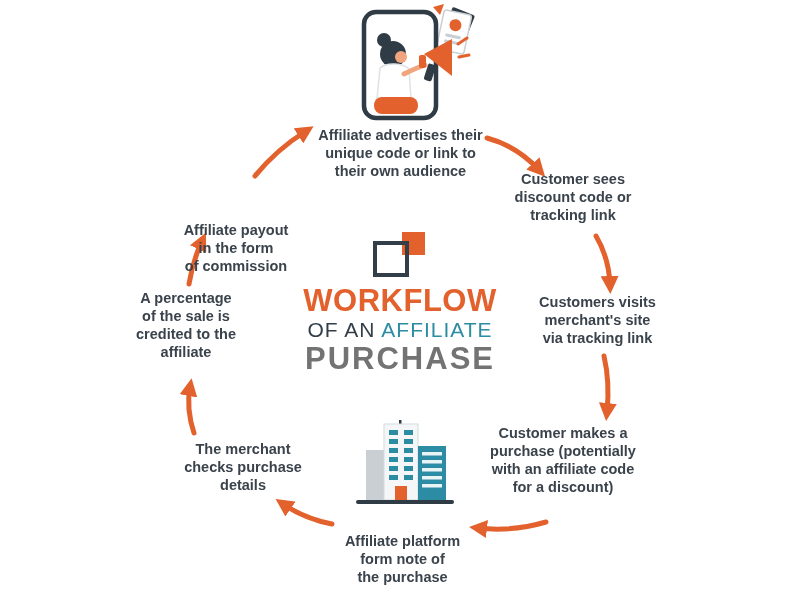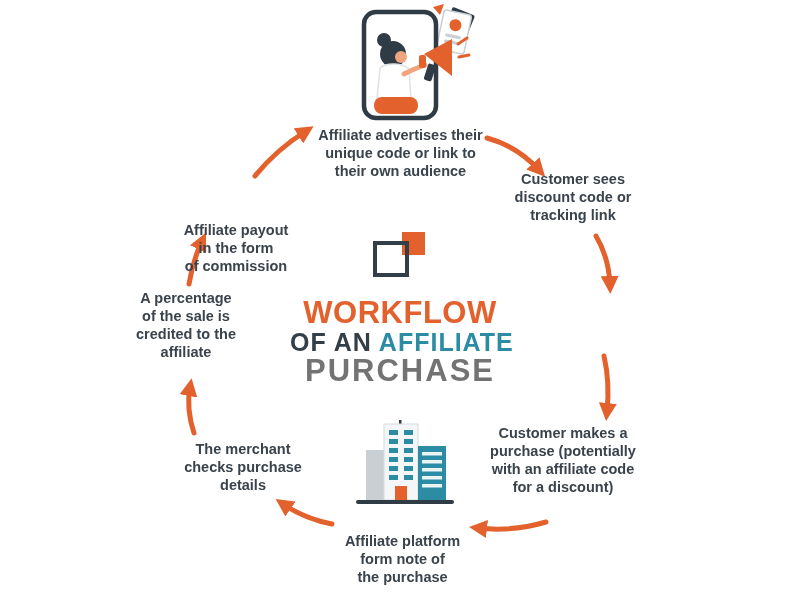--- a/index.html
+++ b/index.html
@@ -12,22 +12,22 @@
     position:absolute; text-align:center; color:#3A434C;
     font-size:14.5px; line-height:18px; font-weight:700;
   }
   .arrows { position:absolute; left:0; top:0; width:800px; height:594px; pointer-events:none; }
   .arrows path.flow { stroke:#E3612D; stroke-width:5; fill:none; stroke-linecap:round; marker-end:url(#ah); }
   .illu { position:absolute; }
   .title-block { position:absolute; left:290px; top:232px; width:220px; text-align:center; }
   .mark { position:relative; width:58px; height:48px; margin:0 auto; }
   .mark-orange { position:absolute; left:31px; top:0; width:23px; height:23px; background:#E3612D; }
   .mark-outline { position:absolute; left:2px; top:9px; width:36px; height:36px; border:4px solid #333E48; background:transparent; }
-  .t1 { color:#E3612D; font-size:31px; line-height:34px; font-weight:800; letter-spacing:.5px; margin-top:16px; white-space:nowrap; }
-  .t2 { color:#333E48; font-size:25px; line-height:24px; font-weight:700; letter-spacing:1px; white-space:nowrap; }
+  .t1 { color:#E3612D; font-size:31px; line-height:34px; font-weight:800; letter-spacing:.5px; margin-top:4px; white-space:nowrap; }
+  .t2 { color:#333E48; font-size:21px; line-height:24px; font-weight:400; letter-spacing:1px; white-space:nowrap; }
   .t2 .of-an { margin-right:.28em; }
   .t2 .teal { color:#2C8CA3; }
   .t3 { color:#737373; font-size:31px; line-height:34px; font-weight:800; letter-spacing:2px; white-space:nowrap; }
 </style>
 </head>
 <body>
 
 <div class="canvas">
 
   <svg class="arrows" width="800" height="594" viewBox="0 0 800 594" xmlns="http://www.w3.org/2000/svg">
@@ -125,20 +125,25 @@
     <div>unique code or link to</div>
     <div>their own audience</div>
   </div>
 
   <div class="step" style="left:498px; top:170px; width:150px;">
     <div>Customer sees</div>
     <div>discount code or</div>
     <div>tracking link</div>
   </div>
 
+  <div class="step" style="left:520px; top:293px; width:155px;">
+    <div>Customers visits</div>
+    <div>merchant's site</div>
+    <div>via tracking link</div>
+  </div>
 
   <div class="step" style="left:468px; top:424px; width:190px;">
     <div>Customer makes a</div>
     <div>purchase (potentially</div>
     <div>with an affiliate code</div>
     <div>for a discount)</div>
   </div>
 
   <div class="step" style="left:315px; top:532px; width:175px;">
     <div>Affiliate platform</div>

